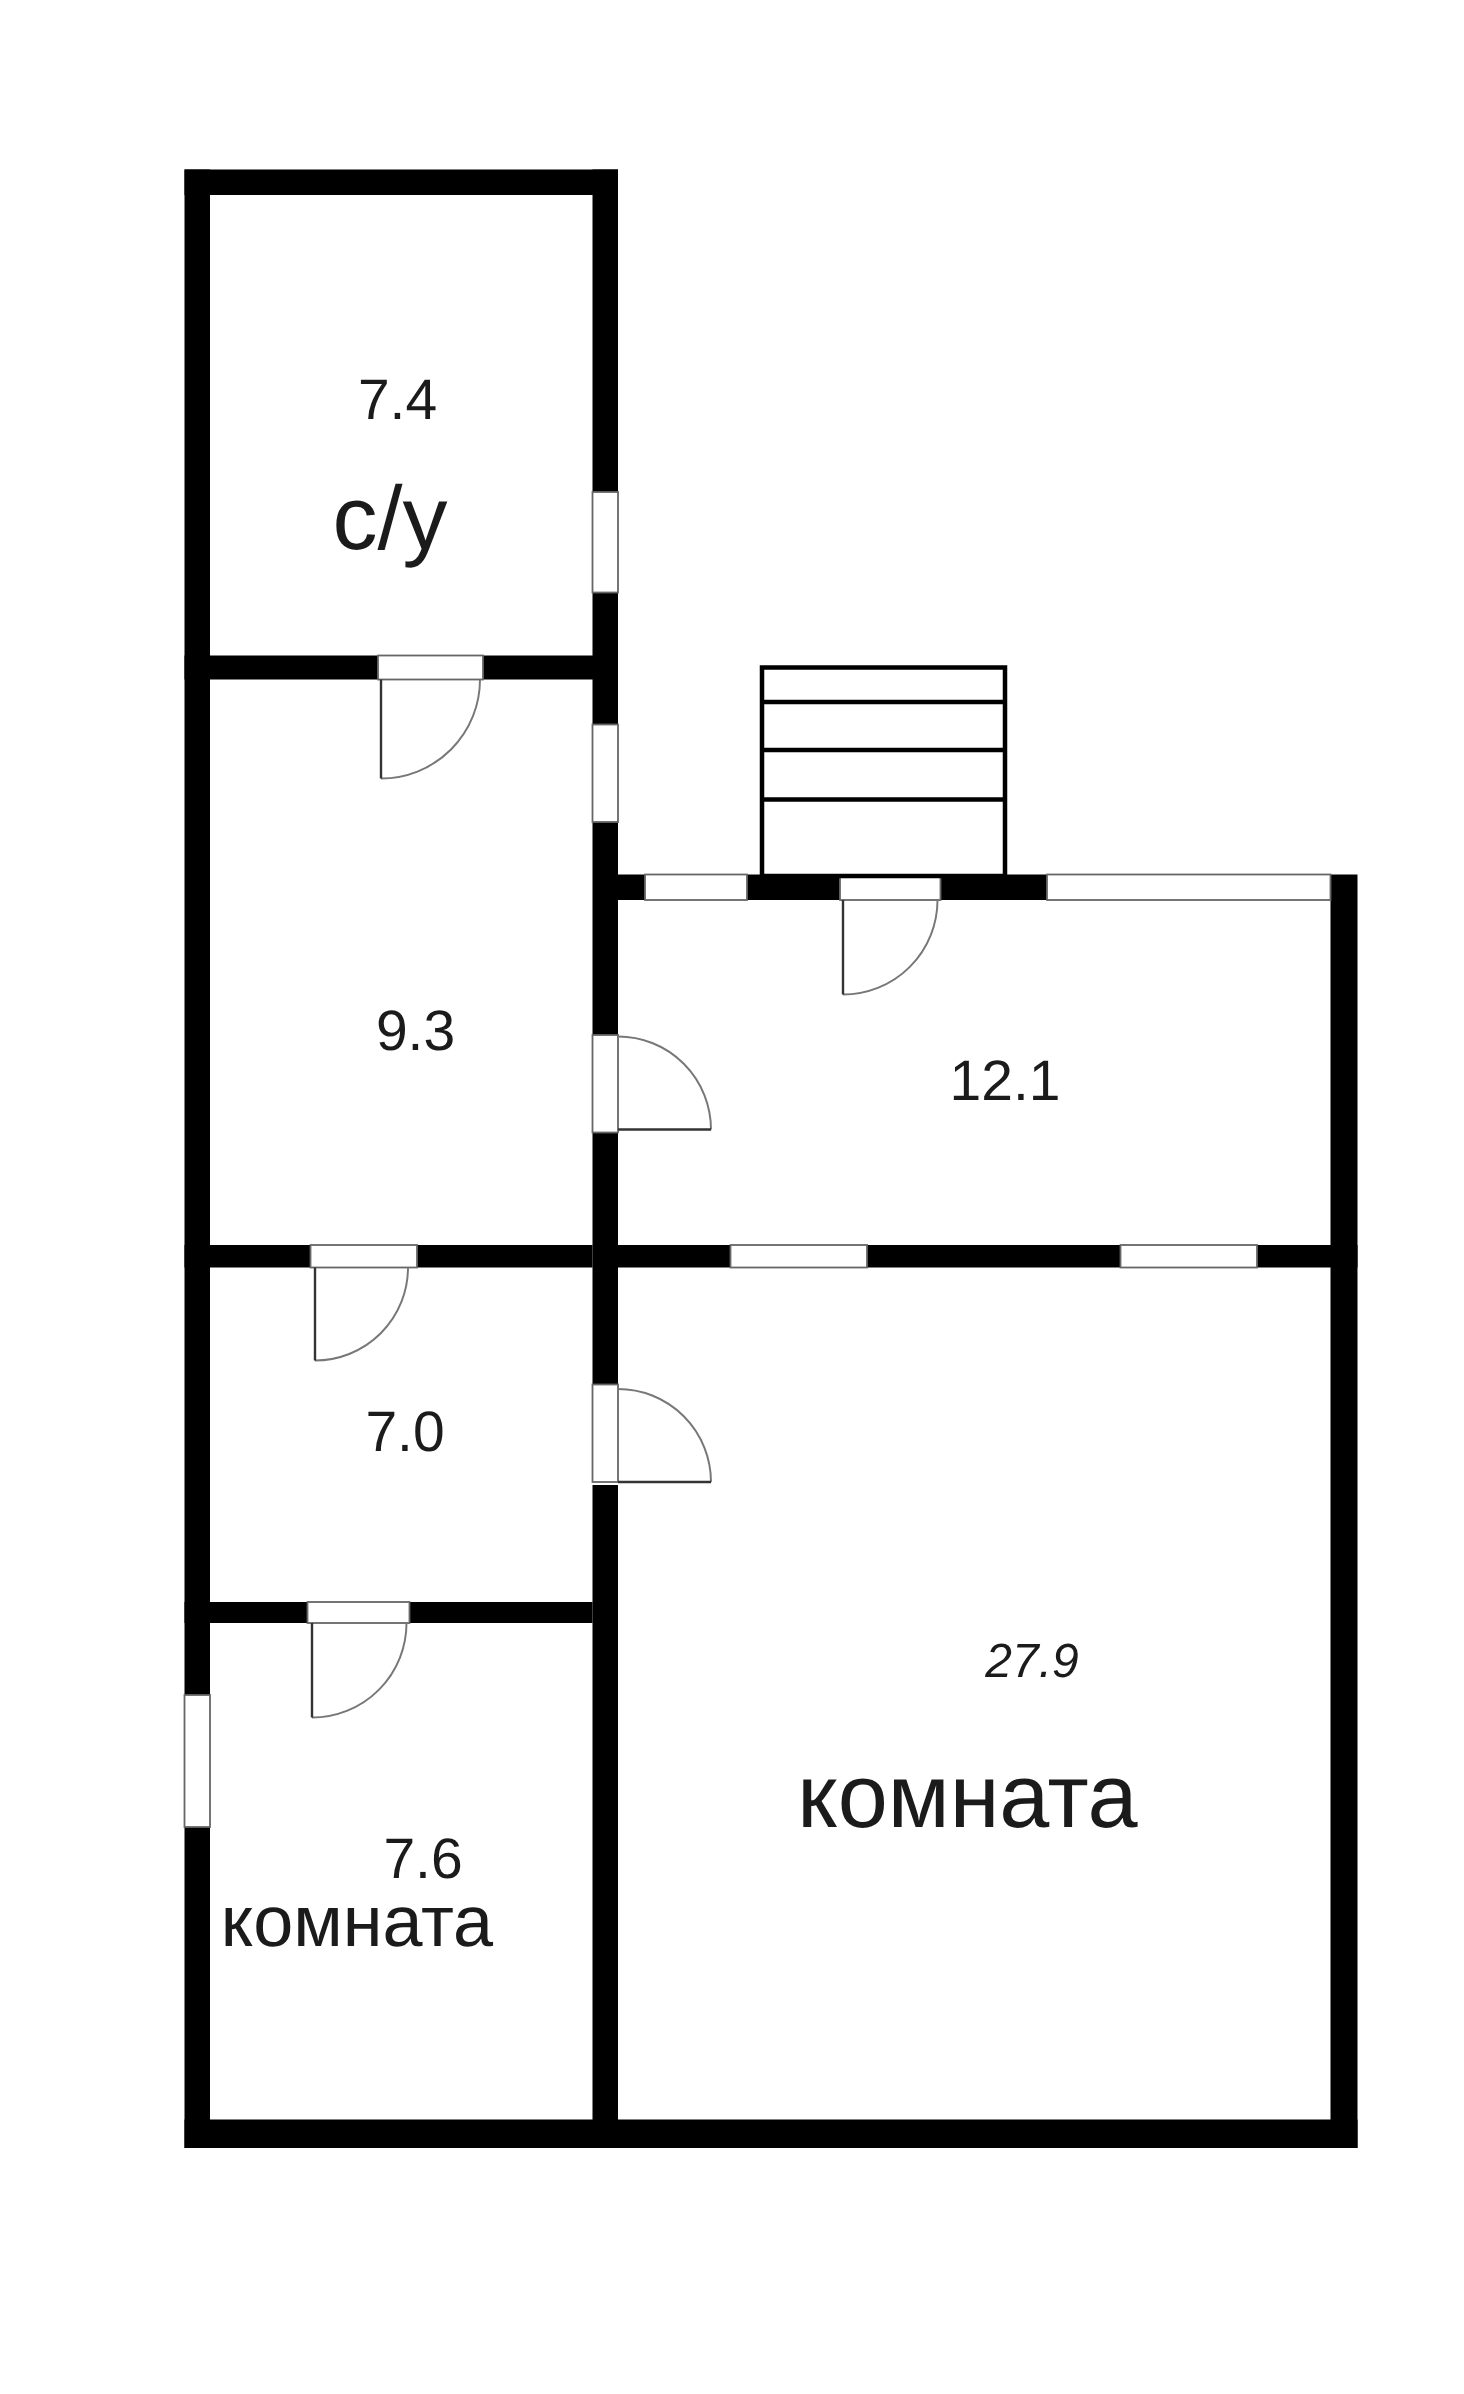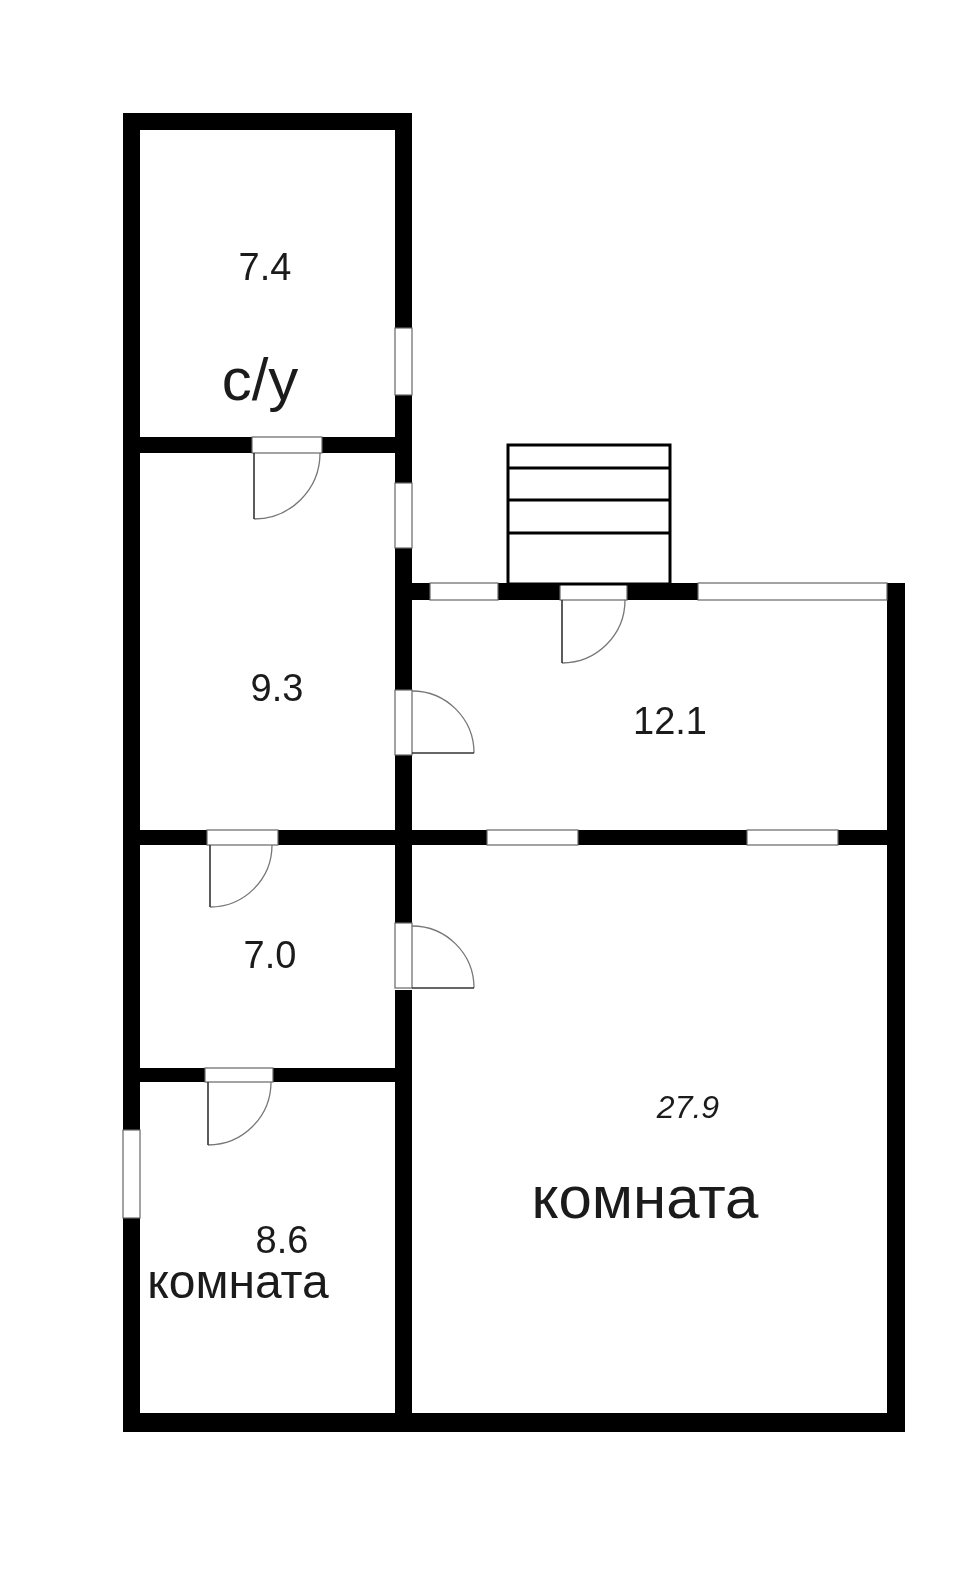--- a/index.html
+++ b/index.html
@@ -71,21 +71,21 @@
       <line x1="412" y1="988" x2="474" y2="988" stroke="#333333" stroke-width="1.6"></line>
       <rect x="560" y="583" width="67" height="17" fill="#ffffff" stroke="#666666" stroke-width="1.2"></rect>
       <path d="M 625 600 A 63 63 0 0 1 562 663" fill="none" stroke="#777777" stroke-width="1.3"></path>
       <line x1="562" y1="600" x2="562" y2="663" stroke="#333333" stroke-width="1.6"></line>
       <rect x="508" y="445" width="162" height="139" fill="#ffffff" stroke="#000000" stroke-width="3"></rect>
       <line x1="508" y1="468" x2="670" y2="468" stroke="#000000" stroke-width="3"></line>
       <line x1="508" y1="500" x2="670" y2="500" stroke="#000000" stroke-width="3"></line>
       <line x1="508" y1="533" x2="670" y2="533" stroke="#000000" stroke-width="3"></line>
     </svg>
     <div class="room-label" style="left: 265px; top: 267px; font-size: 38px;">7.4</div>
-    <div class="room-label" style="left: 260px; top: 380px; font-size: 60px;">с/у</div>
+    <div class="room-label" style="left: 260px; top: 346px; font-size: 60px;">с/у</div>
     <div class="room-label" style="left: 277px; top: 644px; font-size: 38px; margin-top: 44px;">9.3</div>
     <div class="room-label" style="left: 670px; top: 721px; font-size: 38px; text-align: right;">12.1</div>
     <div class="room-label" style="left: 270px; top: 955px; font-size: 38px;">7.0</div>
     <div class="room-label" style="left: 688px; top: 1107px; font-size: 32px; font-style: italic;">27.9</div>
     <div class="room-label" style="left: 645px; top: 1198px; font-size: 60px;">комната</div>
-    <div class="room-label" style="left: 282px; top: 1240px; font-size: 38px;">8.6</div>
+    <div class="room-label" style="left: 282px; top: 1240px; font-size: 38px;">7.6</div>
     <div class="room-label" style="left: 238px; top: 1282px; font-size: 48px;">комната</div>
   </div>
 
 </body></html>

